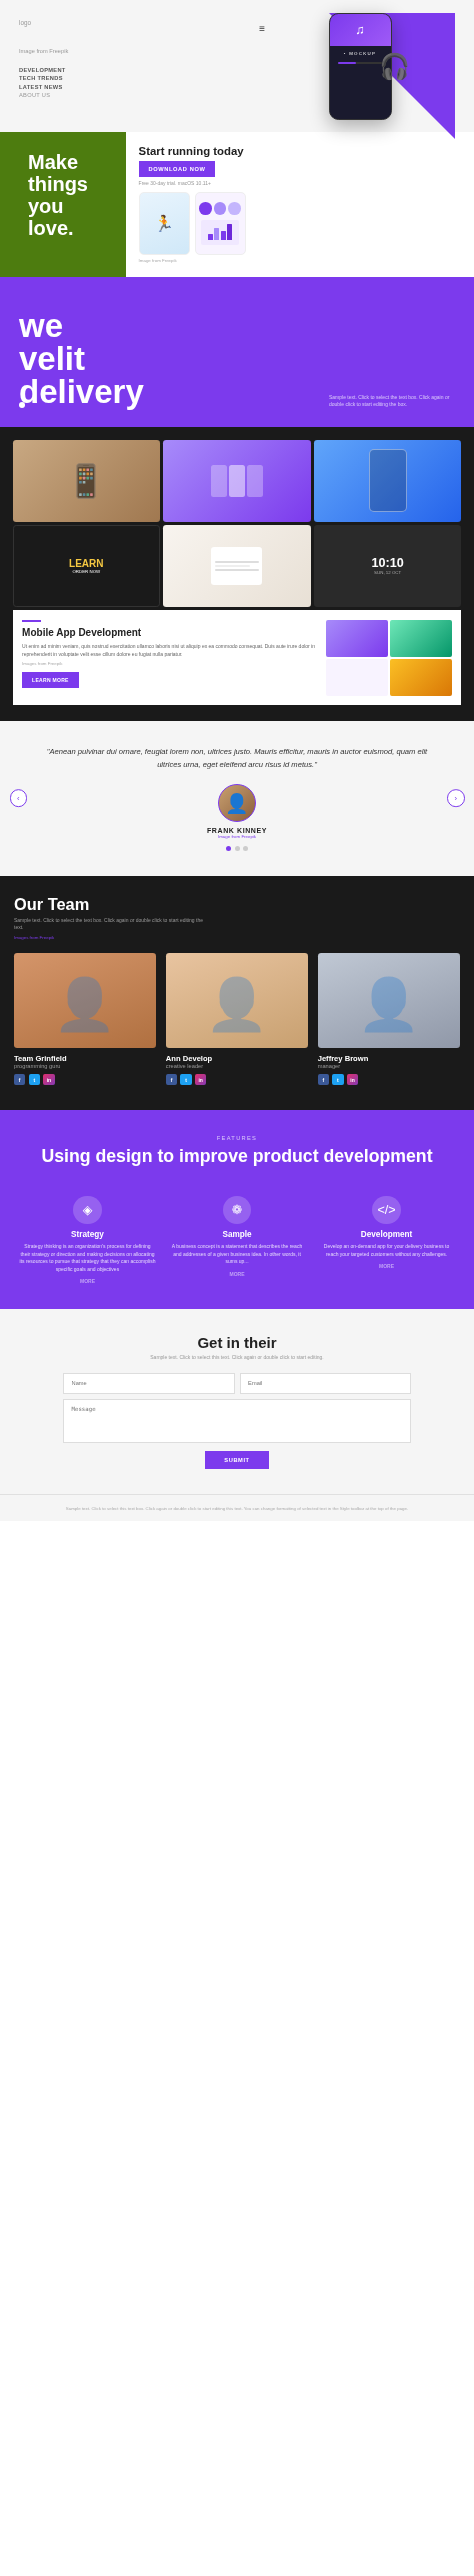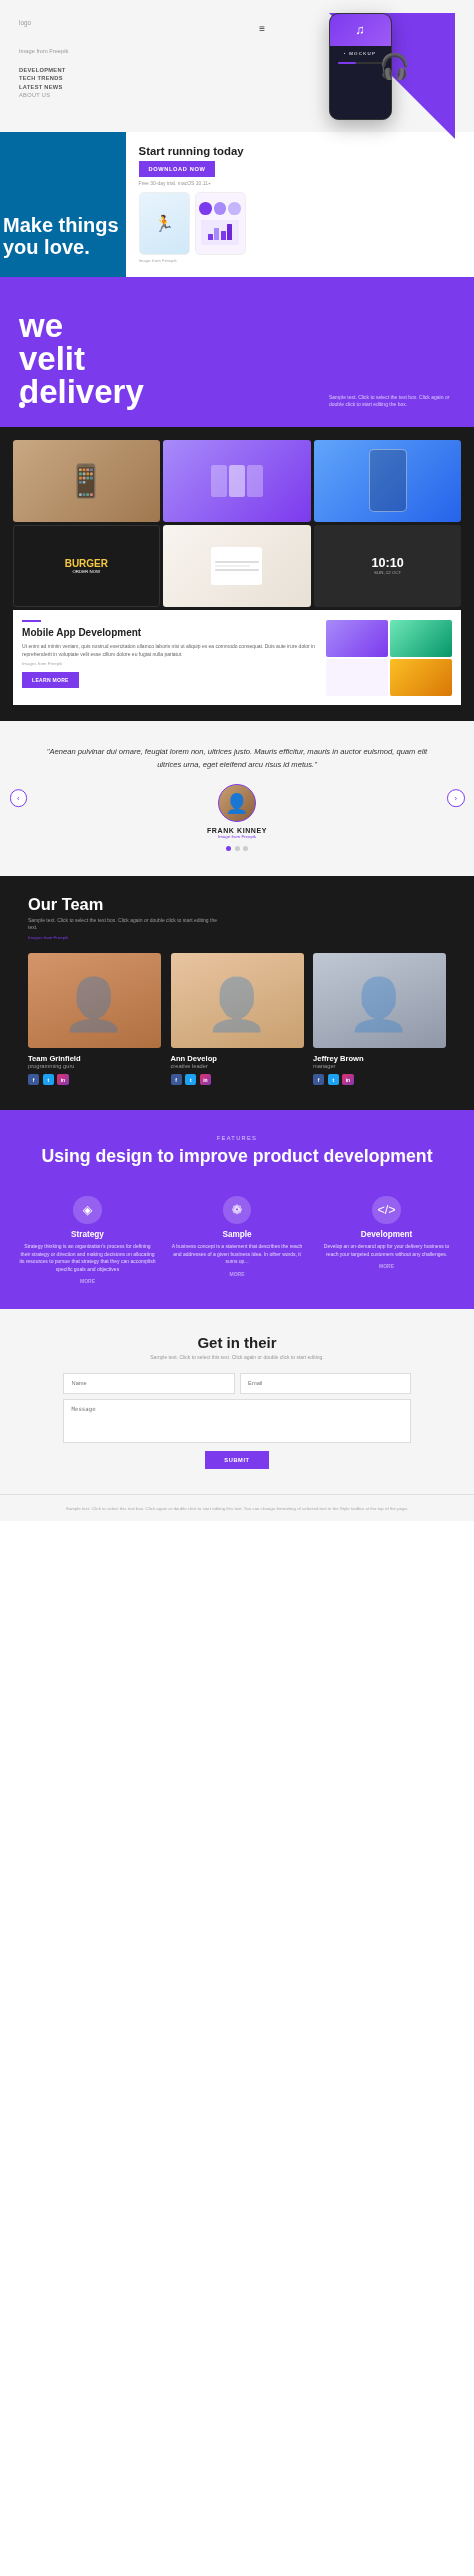--- a/index.html
+++ b/index.html
@@ -102,24 +102,24 @@
       opacity: 0.9;
     }
 
     
     .make-section {
       display: flex;
       min-height: 145px;
     }
     .make-left {
       flex: 0 0 126px;
-      background: #0369a1;
-      padding: 19px 3px;
-      display: flex;
-      align-items: flex-end;
+      background: #4d7c0f;
+      padding: 19px 28px;
+      display: flex;
+      align-items: flex-start;
     }
     .make-title { font-size: 20px; font-weight: 900; color: white; line-height: 1.1; }
     .make-right {
       flex: 1;
       background: #fff;
       padding: 12.6px;
     }
     .running-header { font-size: 11.4px; font-weight: 800; color: #222; margin-bottom: 3.8px; }
     .download-btn {
       background: #7c3aed;
@@ -279,21 +279,21 @@
     }
     .nav-arrow-left { left: 9.5px; }
     .nav-arrow-right { right: 9.5px; }
     .dots { display: flex; gap: 3.2px; justify-content: center; margin-top: 6.3px; }
     .dot { width: 5px; height: 5px; border-radius: 50%; background: #ccc; }
     .dot.active { background: #7c3aed; }
 
     
     .team-section {
       background: #1a1a1a;
-      padding: 19px 28px 25px;
+      padding: 19px 14px 25px;
     }
     .team-title { font-size: 16.4px; font-weight: 900; color: white; margin-bottom: 3.2px; }
     .team-subtitle { font-size: 5px; color: #999; margin-bottom: 3.2px; max-width: 190px; line-height: 1.5; }
     .team-credit { font-size: 4.4px; color: #7c3aed; margin-bottom: 12.6px; }
     .team-grid { display: flex; gap: 9.5px; }
     .team-member { flex: 1; }
     .member-photo {
       width: 100%;
       height: 95px;
       background: #555;
@@ -487,21 +487,21 @@
           <div style="width:16px; height:32px; background:rgba(255,255,255,0.3); border-radius:2.5px;"></div>
           <div style="width:16px; height:32px; background:rgba(255,255,255,0.5); border-radius:2.5px;"></div>
           <div style="width:16px; height:32px; background:rgba(255,255,255,0.3); border-radius:2.5px;"></div>
         </div>
       </div>
       <div class="screenshot-item ss-3">
         <div style="width:38px; height:63px; background:rgba(0,0,0,0.2); border-radius:5px; border:1.3px solid rgba(255,255,255,0.4);"></div>
       </div>
       <div class="screenshot-item ss-4">
         <div style="text-align:center;">
-          <div class="burger-text">BURGER</div>
+          <div class="burger-text">LEARN</div>
           <div class="burger-sub">ORDER NOW</div>
         </div>
       </div>
       <div class="screenshot-item ss-5">
         <div class="tablet-icon">
           <div style="display:flex; flex-direction:column; gap:1.3px; padding:3.2px; width:100%;">
             <div style="height:2.5px; background:#ddd; border-radius:1.3px;"></div>
             <div style="height:2.5px; background:#eee; border-radius:1.3px; width:80%;"></div>
             <div style="height:2.5px; background:#ddd; border-radius:1.3px;"></div>
           </div>

